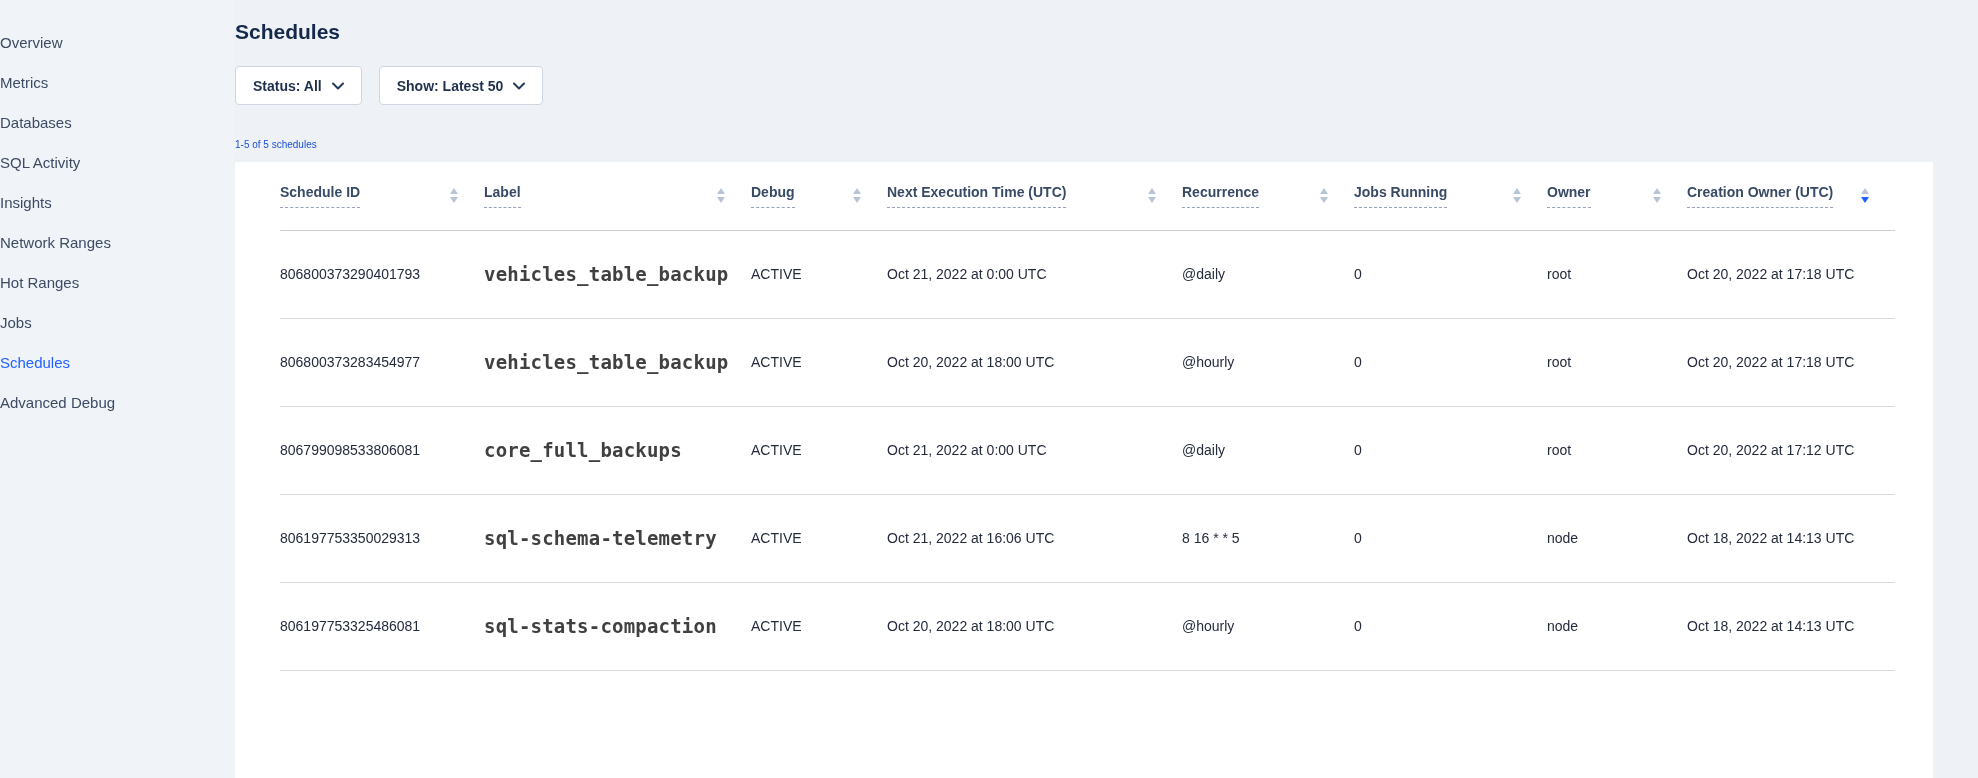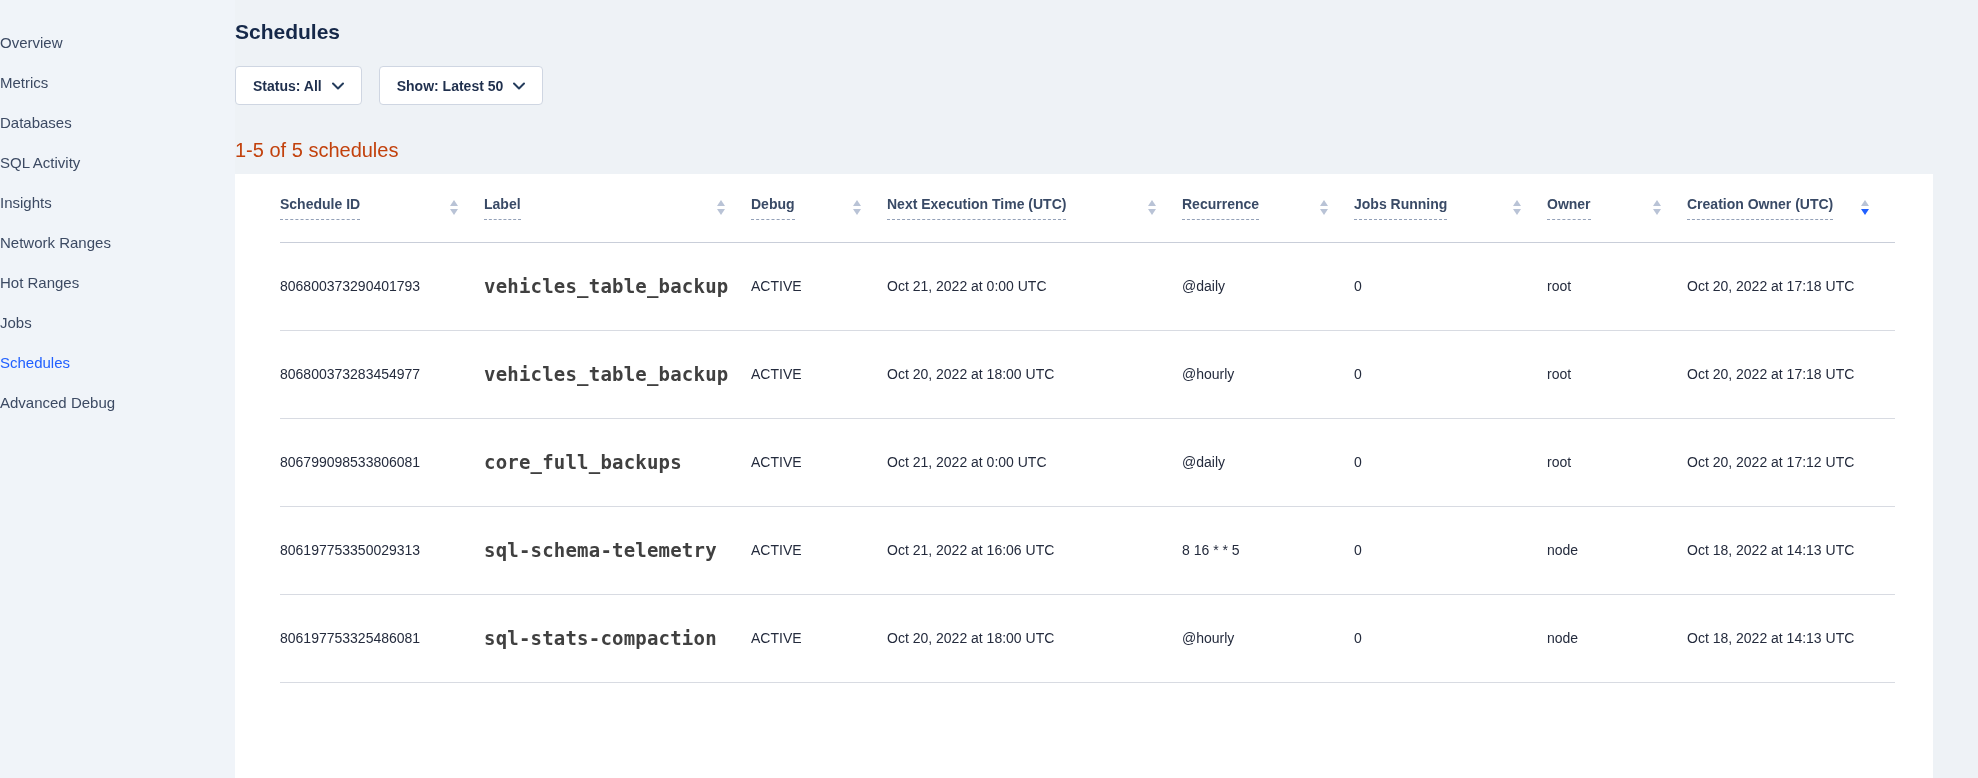--- a/index.html
+++ b/index.html
@@ -28,21 +28,21 @@
     font-size:21px; font-weight:700; color:#152849;
     margin-bottom:22px;
   }
   .filters { display:flex; gap:17px; margin-bottom:34px; }
   .dropdown {
     background:#fff; border:1px solid #cfd6e2; border-radius:4px;
     height:39px; padding:0 17px; display:flex; align-items:center; gap:10px;
     font-size:14px; font-weight:700; color:#1f2f4d; cursor:pointer;
   }
   .chev { display:flex; align-items:center; }
-  .results-count { font-size:20px; color:#c2410c; margin-bottom:12px; }
+  .results-count { font-size:10px; color:#1d4ed8; margin-bottom:12px; }
   
   .card {
     background:#fff; width:100%; height:626px;
     padding:0 38px 24px 45px;
   }
   table { width:100%; border-collapse:collapse; table-layout:fixed; }
   col.c1{width:204px} col.c2{width:267px} col.c3{width:136px}
   col.c4{width:295px} col.c5{width:172px} col.c6{width:193px}
   col.c7{width:140px}
   th {

